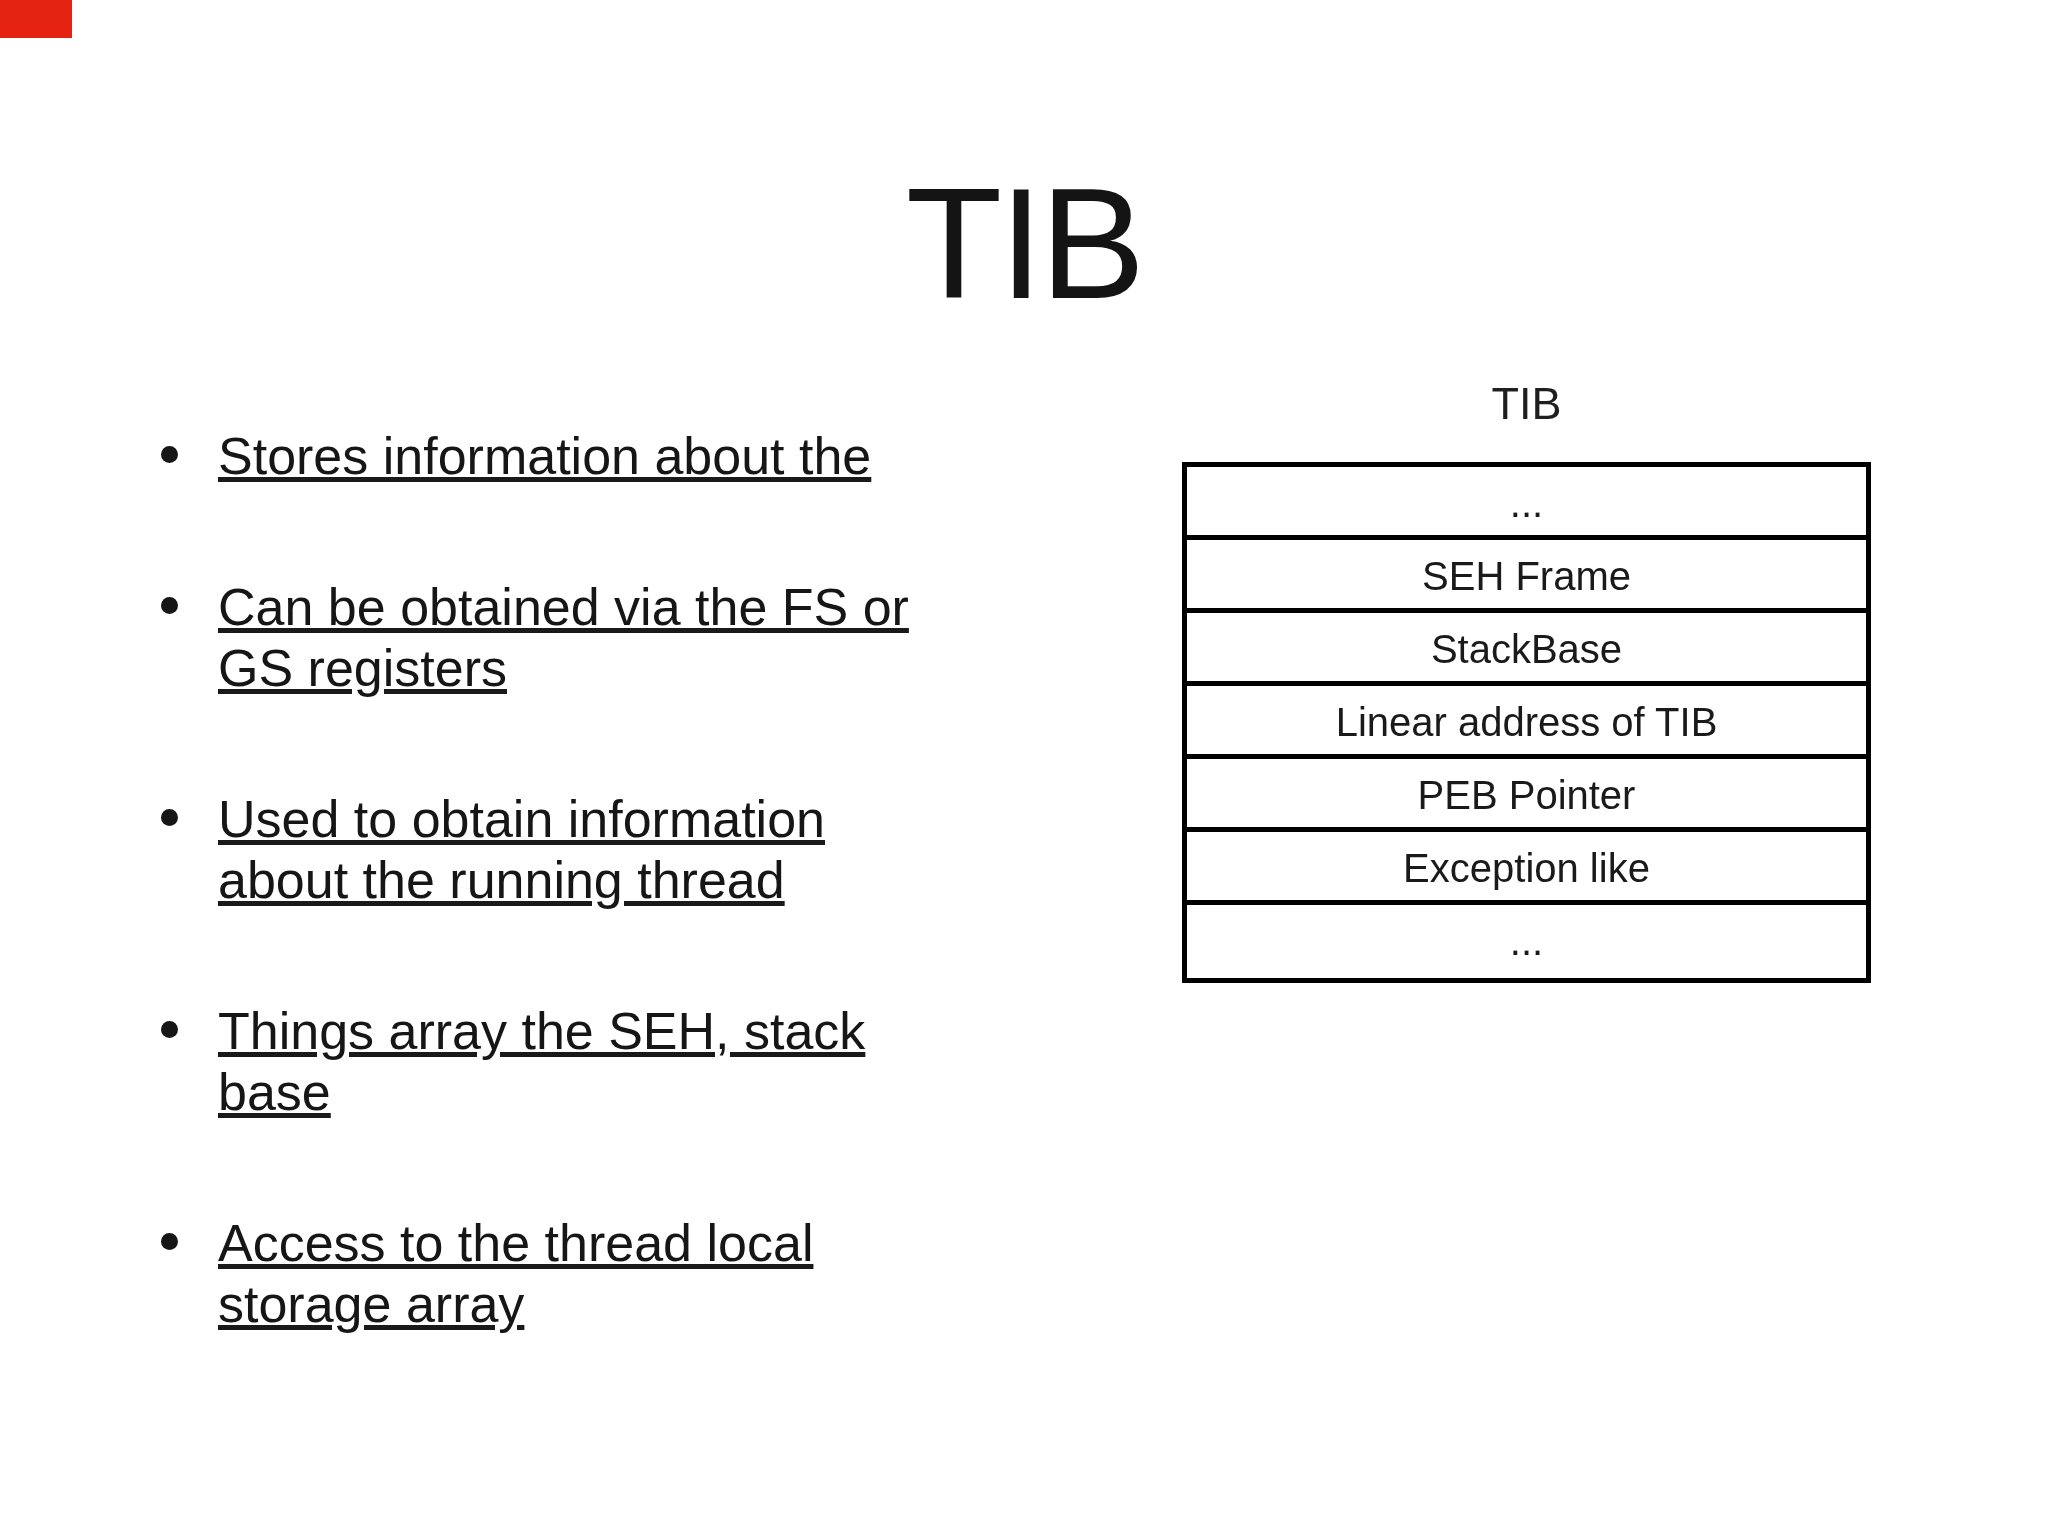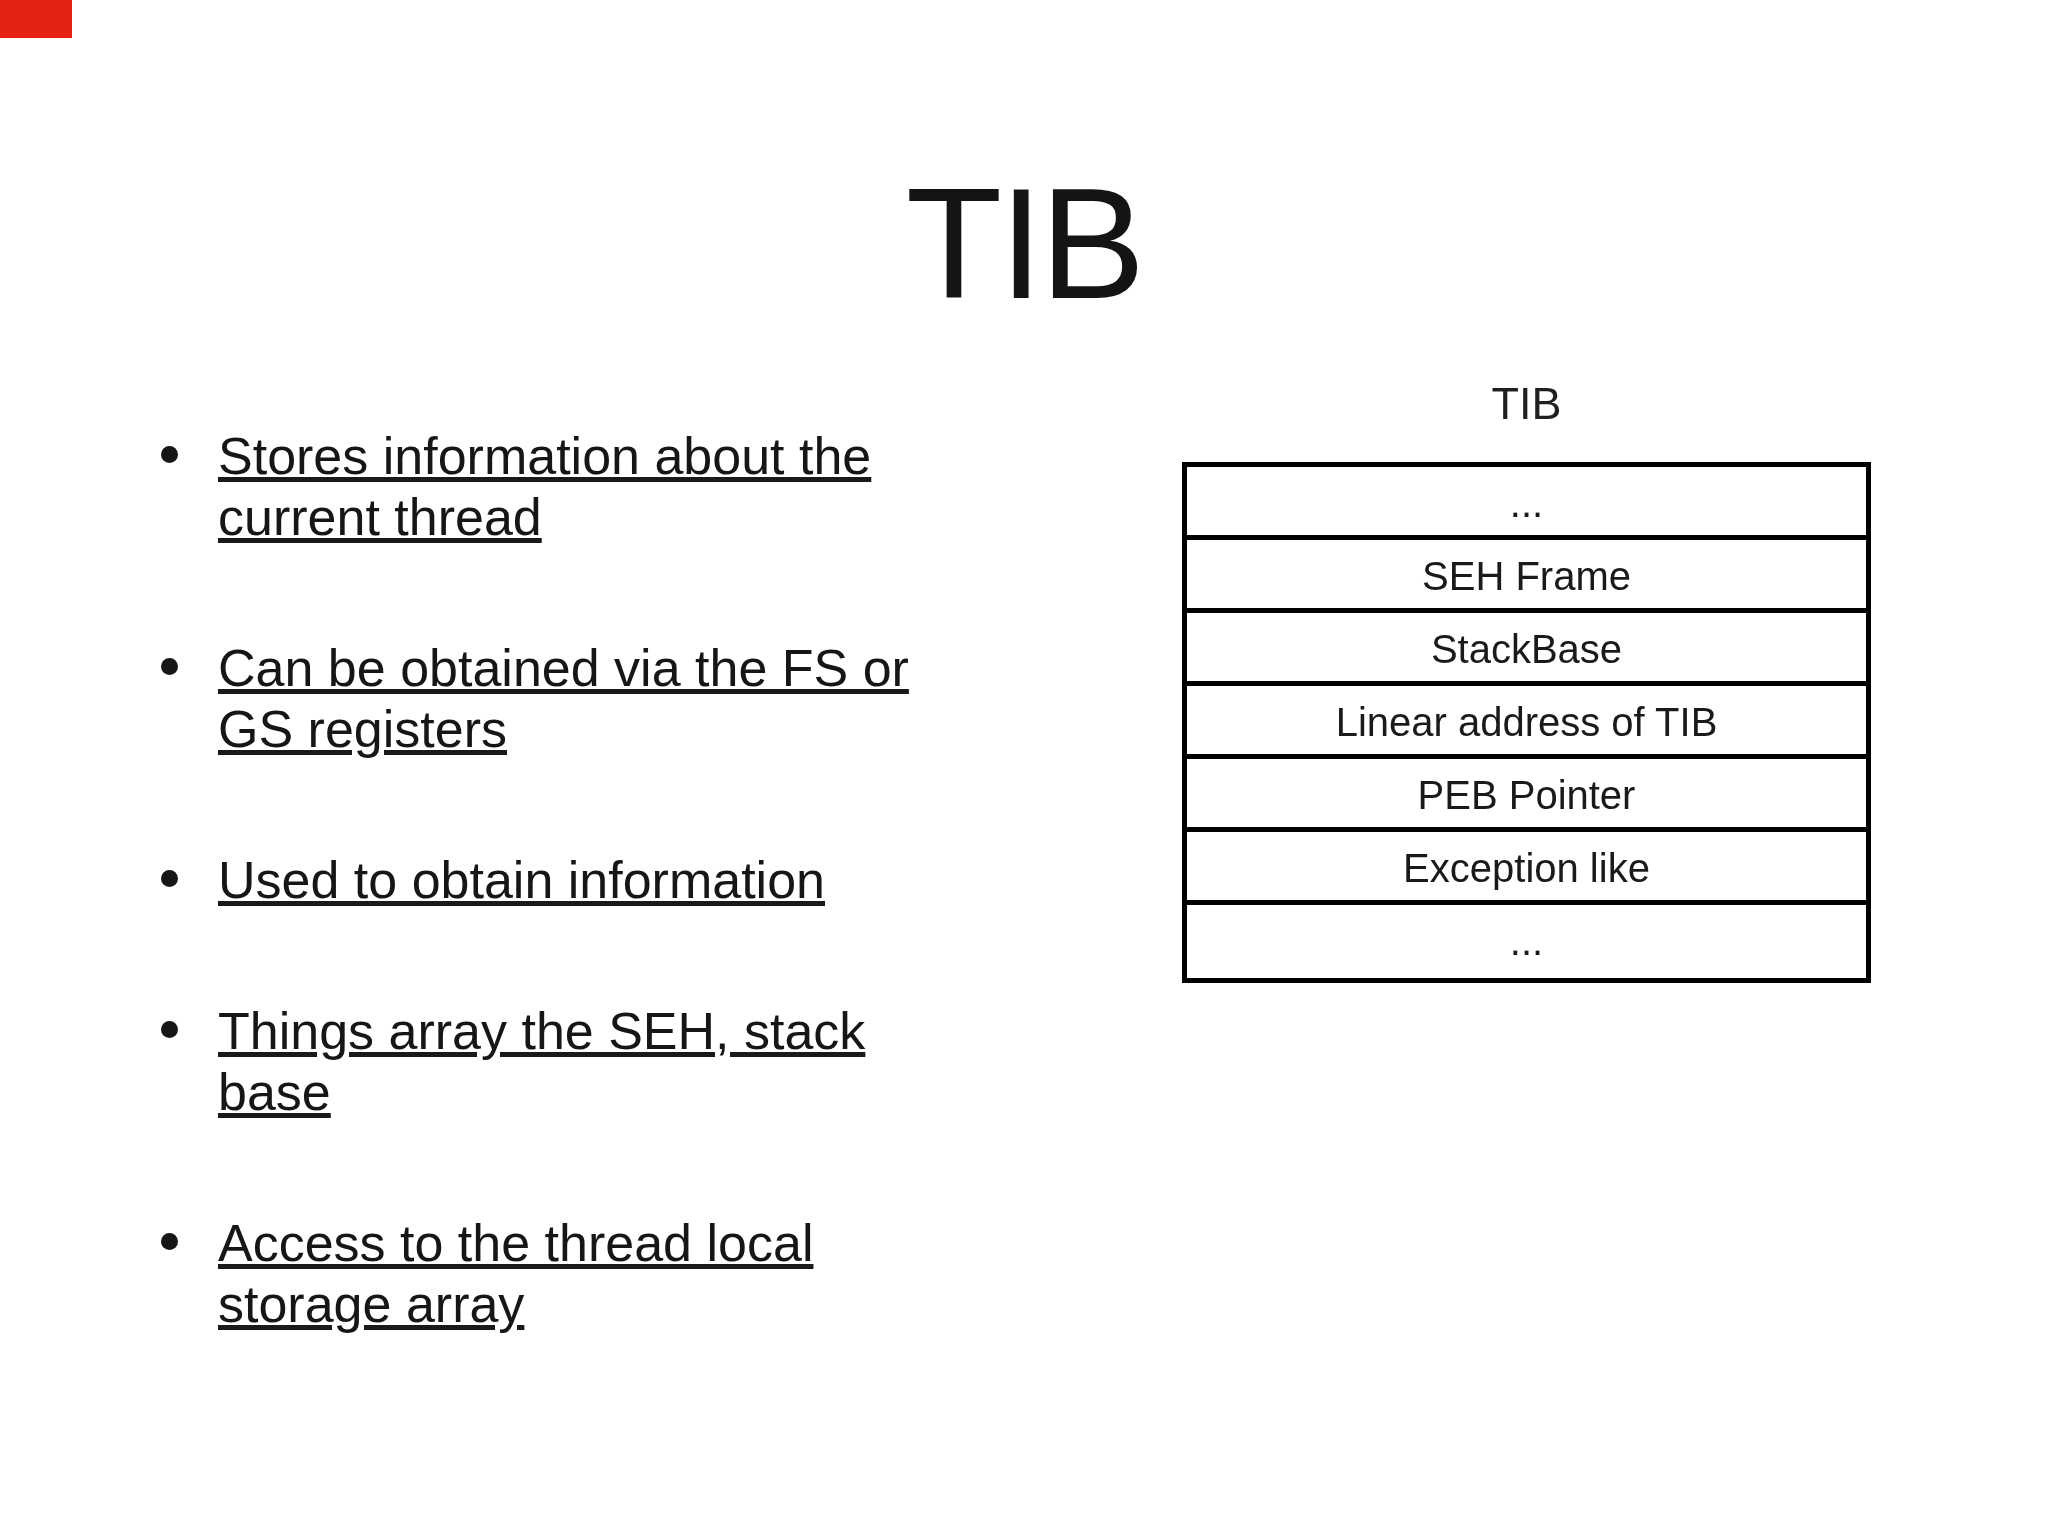--- a/index.html
+++ b/index.html
@@ -88,30 +88,30 @@
 <div class="slide">
 
   <div class="corner-marker"></div>
 
   <h1 class="title">TIB</h1>
 
   <ul class="bullets">
     <li>
       <span class="bullet-marker"></span>
       <div class="bullet-line">Stores information about the</div>
-      <div class="bullet-line">current thread</div>
     </li>
     <li>
       <span class="bullet-marker"></span>
       <div class="bullet-line">Can be obtained via the FS or</div>
       <div class="bullet-line">GS registers</div>
     </li>
     <li>
       <span class="bullet-marker"></span>
       <div class="bullet-line">Used to obtain information</div>
+      <div class="bullet-line">about the running thread</div>
     </li>
     <li>
       <span class="bullet-marker"></span>
       <div class="bullet-line">Things array the SEH, stack</div>
       <div class="bullet-line">base</div>
     </li>
     <li>
       <span class="bullet-marker"></span>
       <div class="bullet-line">Access to the thread local</div>
       <div class="bullet-line">storage array</div>

